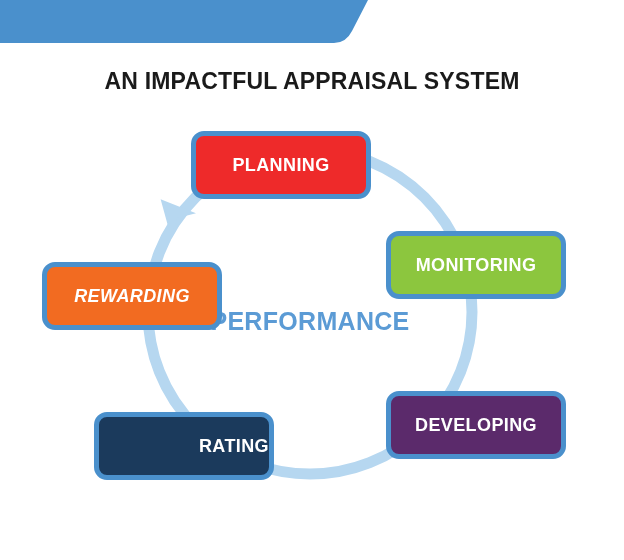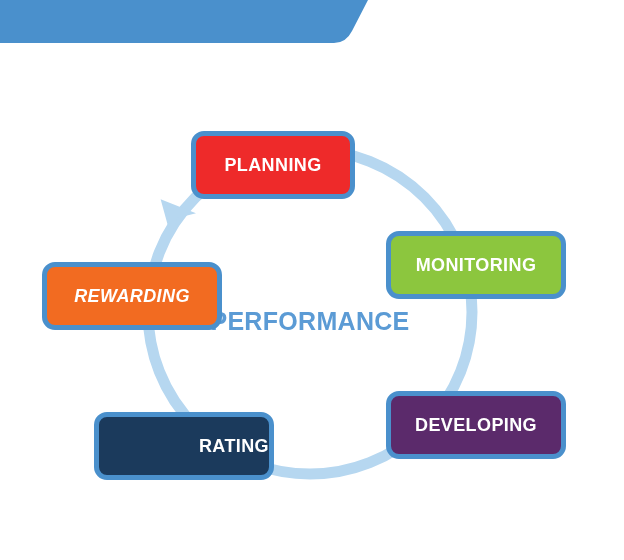--- a/index.html
+++ b/index.html
@@ -73,21 +73,21 @@
     color: #ffffff;
     font-size: 18px;
     font-weight: bold;
     letter-spacing: 0.4px;
     font-family: "Liberation Sans", sans-serif;
     white-space: nowrap;
     text-align: center;
   }
 
   
-  #stage-planning    { left: 191px; top:  31px; width: 164px; height: 68px; }
+  #stage-planning    { left: 191px; top:  31px; width: 180px; height: 68px; }
   #stage-monitoring  { left: 386px; top: 131px; width: 180px; height: 68px; }
   #stage-developing  { left: 386px; top: 291px; width: 180px; height: 68px; }
   #stage-rating      { left:  94px; top: 312px; width: 180px; height: 68px; justify-content: flex-end; }
   #stage-rewarding   { left:  42px; top: 162px; width: 180px; height: 68px; }
 
   
   #center-caption {
     position: absolute;
     left: 190px;
     top: 208px;
@@ -105,20 +105,21 @@
 </style>
 </head>
 <body>
 
 <div id="canvas">
 
   <svg id="header-banner" viewBox="0 0 372 43" width="372" height="43" xmlns="http://www.w3.org/2000/svg">
     <path d="M0,0 L368,0 L352,31 Q346,43 334,43 L0,43 Z" fill="#4a90cc"></path>
   </svg>
 
+  <div id="page-title">AN IMPACTFUL APPRAISAL SYSTEM</div>
 
   <div id="cycle-diagram">
 
     <svg id="cycle-ring-svg" viewBox="0 0 624 420" width="624" height="420" xmlns="http://www.w3.org/2000/svg">
       <circle cx="310" cy="212" r="162" fill="none" stroke="#b6d7f0" stroke-width="11"></circle>
 
       <g transform="translate(172,112) rotate(-42)">
         <path d="M0,-17 L17,17 L0,8 L-17,17 Z" fill="#b6d7f0"></path>
       </g>
     </svg>

